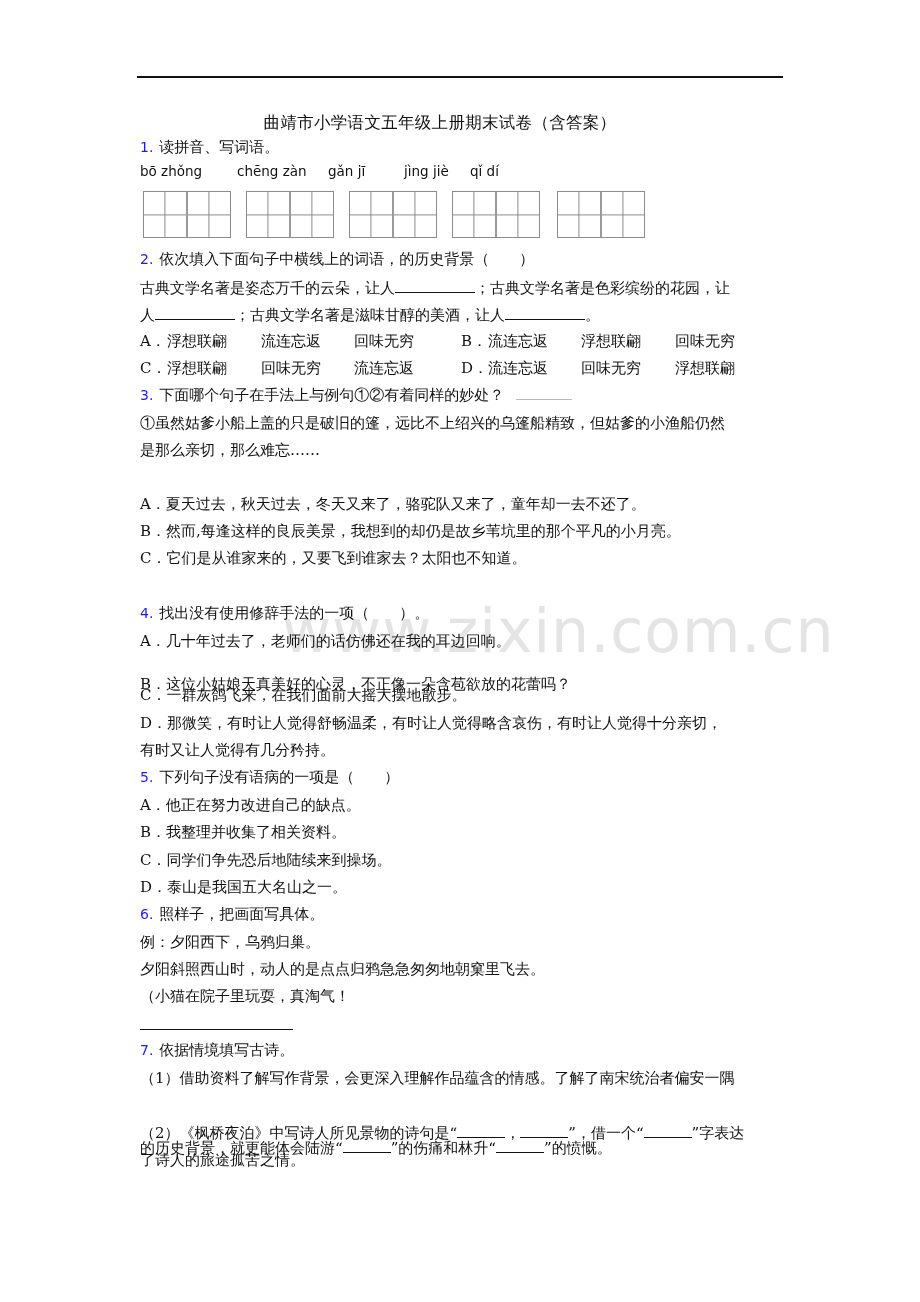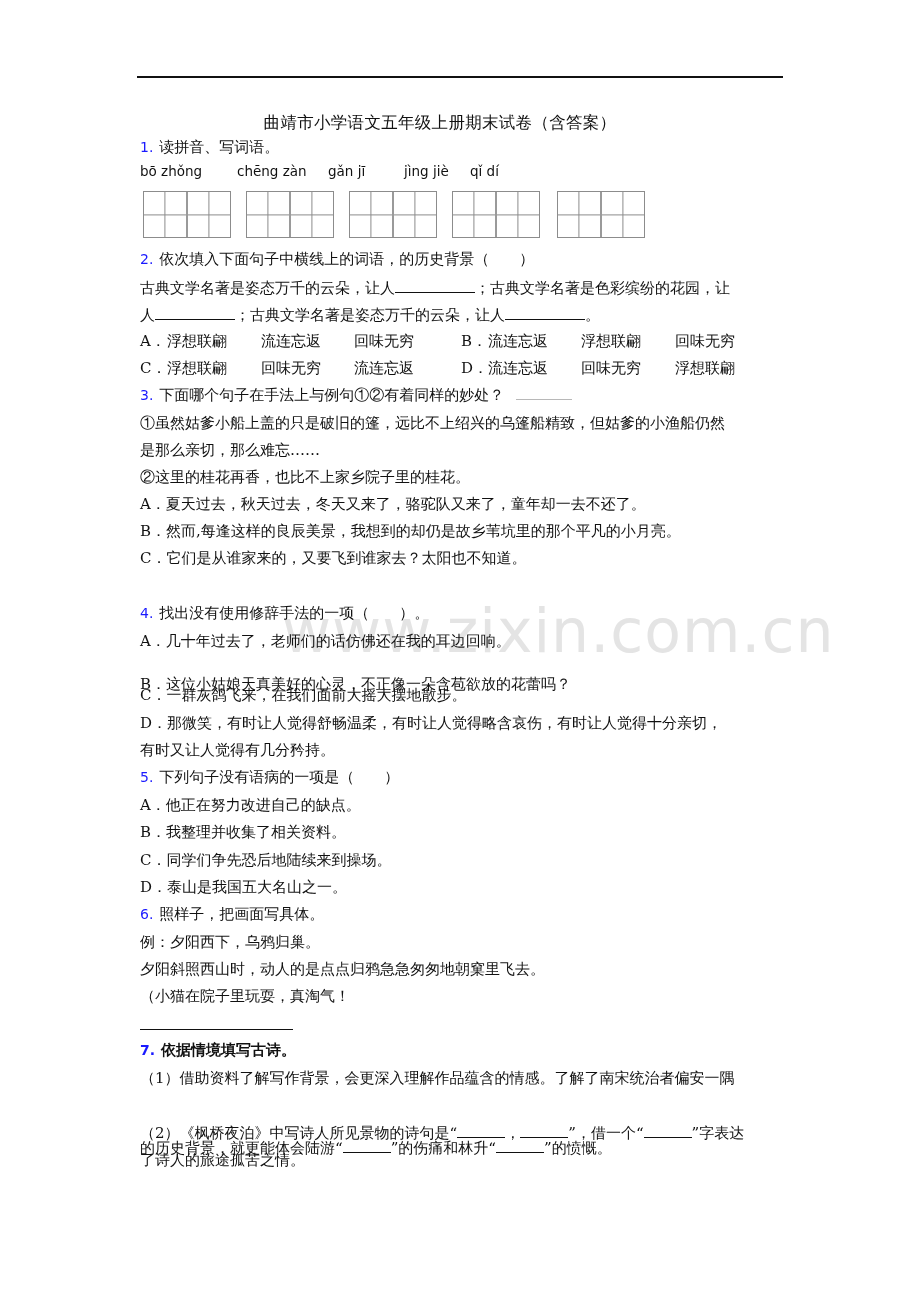--- a/index.html
+++ b/index.html
@@ -182,21 +182,21 @@
       <div class="grid-cell"></div>
     </div>
 
   <div class="line" style="top:249px;">
     <span class="qnum">2.</span><span>依次填入下面句子中横线上的词语，的历史背景（　　）</span>
   </div>
   <div class="line" style="top:277px;">
     <span>古典文学名著是姿态万千的云朵，让人</span><span class="blank" style="width:80px;"></span><span>；古典文学名著是色彩缤纷的花园，让</span>
   </div>
   <div class="line" style="top:304px;">
-    <span>人</span><span class="blank" style="width:80px;"></span><span>；古典文学名著是姿态万千的云朵，让人</span><span class="blank" style="width:80px;"></span><span>。</span>
+    <span>人</span><span class="blank" style="width:80px;"></span><span>；古典文学名著是滋味甘醇的美酒，让人</span><span class="blank" style="width:80px;"></span><span>。</span>
   </div>
   <div class="line" style="top:331px; width:640px; height:20px;">
     <span class="opt" style="left:0px;">A．</span>
     <span class="opt" style="left:27px;">浮想联翩</span>
     <span class="opt" style="left:121px;">流连忘返</span>
     <span class="opt" style="left:214px;">回味无穷</span>
     <span class="opt" style="left:321px;">B．</span>
     <span class="opt" style="left:348px;">流连忘返</span>
     <span class="opt" style="left:441px;">浮想联翩</span>
     <span class="opt" style="left:535px;">回味无穷</span>
@@ -210,21 +210,20 @@
     <span class="opt" style="left:348px;">流连忘返</span>
     <span class="opt" style="left:441px;">回味无穷</span>
     <span class="opt" style="left:535px;">浮想联翩</span>
   </div>
 
   <div class="line" style="top:385px;">
     <span class="qnum">3.</span><span>下面哪个句子在手法上与例句①②有着同样的妙处？</span><span class="blank-gray"></span>
   </div>
   <div class="line" style="top:413px;">①虽然姑爹小船上盖的只是破旧的篷，远比不上绍兴的乌篷船精致，但姑爹的小渔船仍然</div>
   <div class="line" style="top:440px;">是那么亲切，那么难忘……</div>
-  <div class="line" style="top:467px;">②这里的桂花再香，也比不上家乡院子里的桂花。</div>
   <div class="line" style="top:494px;text-align:center;">A．夏天过去，秋天过去，冬天又来了，骆驼队又来了，童年却一去不还了。</div>
   <div class="line" style="top:521px;">B．然而,每逢这样的良辰美景，我想到的却仍是故乡苇坑里的那个平凡的小月亮。</div>
   <div class="line" style="top:548px;">C．它们是从谁家来的，又要飞到谁家去？太阳也不知道。</div>
 
   <div class="line" style="top:603px;">
     <span class="qnum">4.</span><span>找出没有使用修辞手法的一项（　　）。</span>
   </div>
   <div class="line" style="top:631px;">A．几十年过去了，老师们的话仿佛还在我的耳边回响。</div>
   <div class="line" style="top:674px;">B．这位小姑娘天真美好的心灵，不正像一朵含苞欲放的花蕾吗？</div>
   <div class="line" style="top:713px;">D．那微笑，有时让人觉得舒畅温柔，有时让人觉得略含哀伤，有时让人觉得十分亲切，</div>
@@ -240,21 +239,21 @@
   <div class="line" style="top:877px;">D．泰山是我国五大名山之一。</div>
 
   <div class="line" style="top:904px;">
     <span class="qnum">6.</span><span>照样子，把画面写具体。</span>
   </div>
   <div class="line" style="top:932px;">例：夕阳西下，乌鸦归巢。</div>
   <div class="line" style="top:959px;">夕阳斜照西山时，动人的是点点归鸦急急匆匆地朝窠里飞去。</div>
   <div class="line" style="top:986px;">（小猫在院子里玩耍，真淘气！</div>
   <div class="answer-line"></div>
 
-  <div class="line" style="top:1040px;font-weight:bold;">
+  <div class="line" style="top:1040px;">
     <span class="qnum">7.</span><span>依据情境填写古诗。</span>
   </div>
   <div class="line" style="top:1068px;">（1）借助资料了解写作背景，会更深入理解作品蕴含的情感。了解了南宋统治者偏安一隅</div>
   <div class="line" style="top:1138px;">
     <span>的历史背景，就更能体会陆游“</span><span class="sblank"></span><span>”的伤痛和林升“</span><span class="sblank"></span><span>”的愤慨。</span>
   </div>
   <div class="line" style="top:1123px;">
     <span>（2）《枫桥夜泊》中写诗人所见景物的诗句是“</span><span class="sblank"></span><span>，</span><span class="sblank"></span><span>”，借一个“</span><span class="sblank"></span><span>”字表达</span>
   </div>
   <div class="line" style="top:1150px;">了诗人的旅途孤苦之情。</div>

